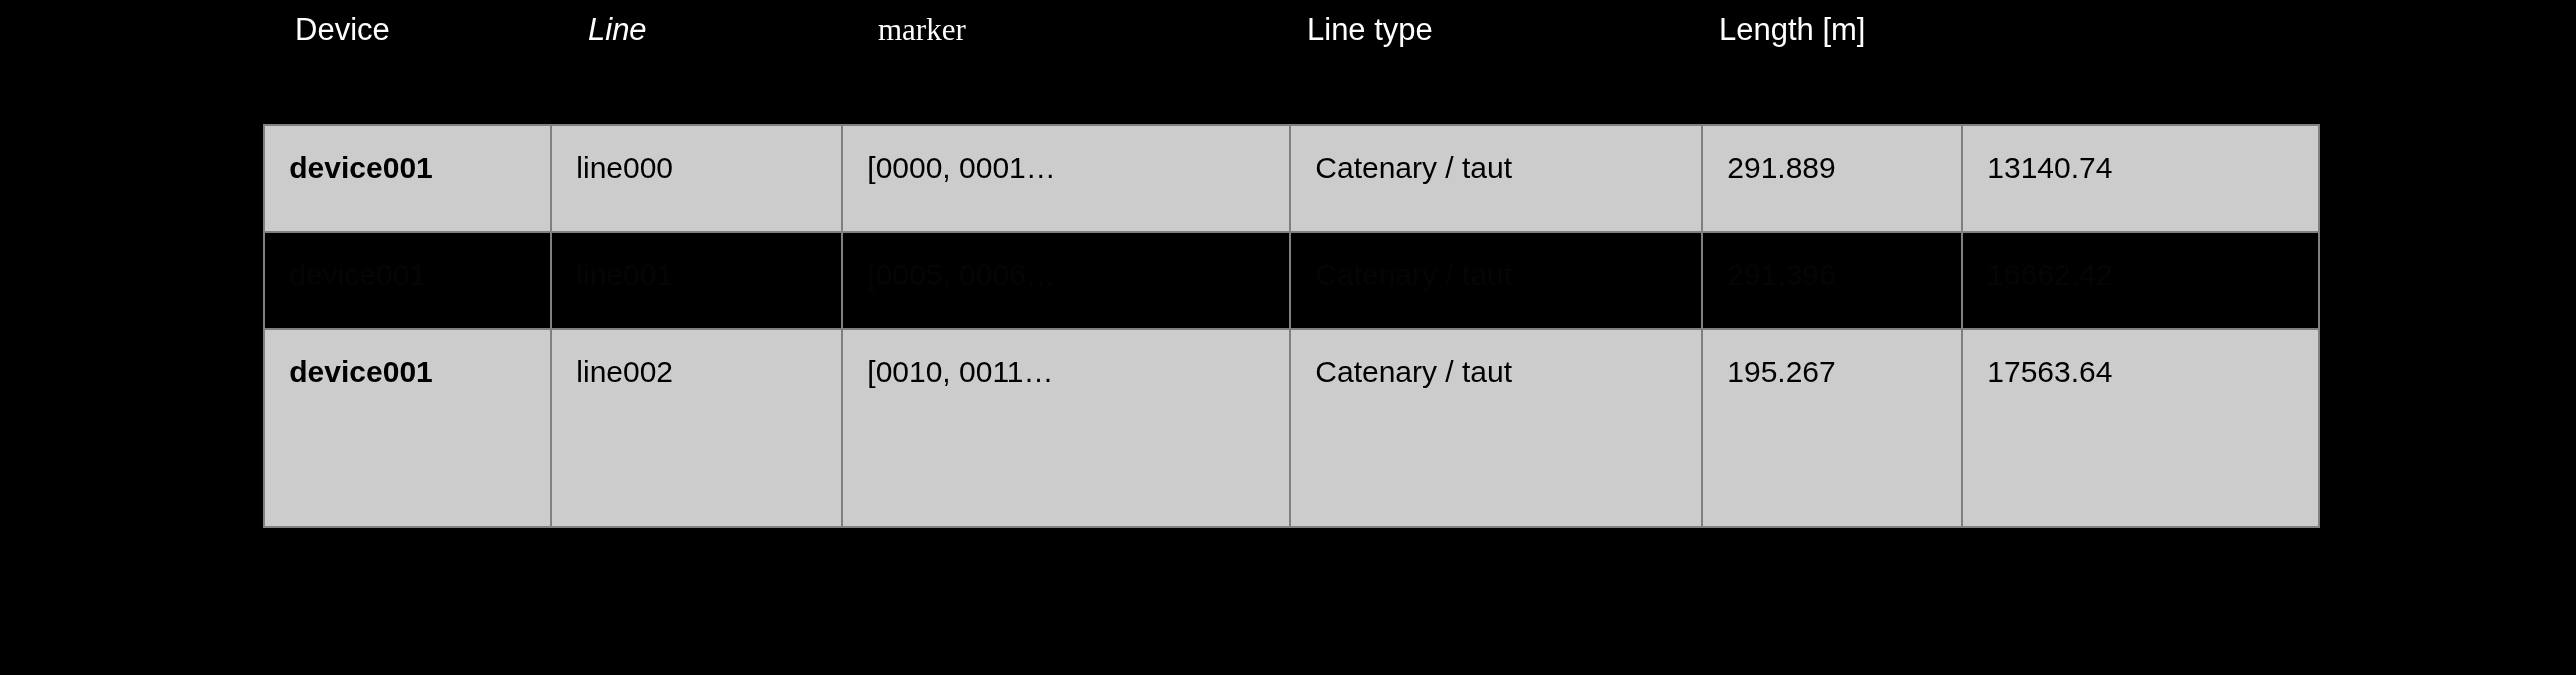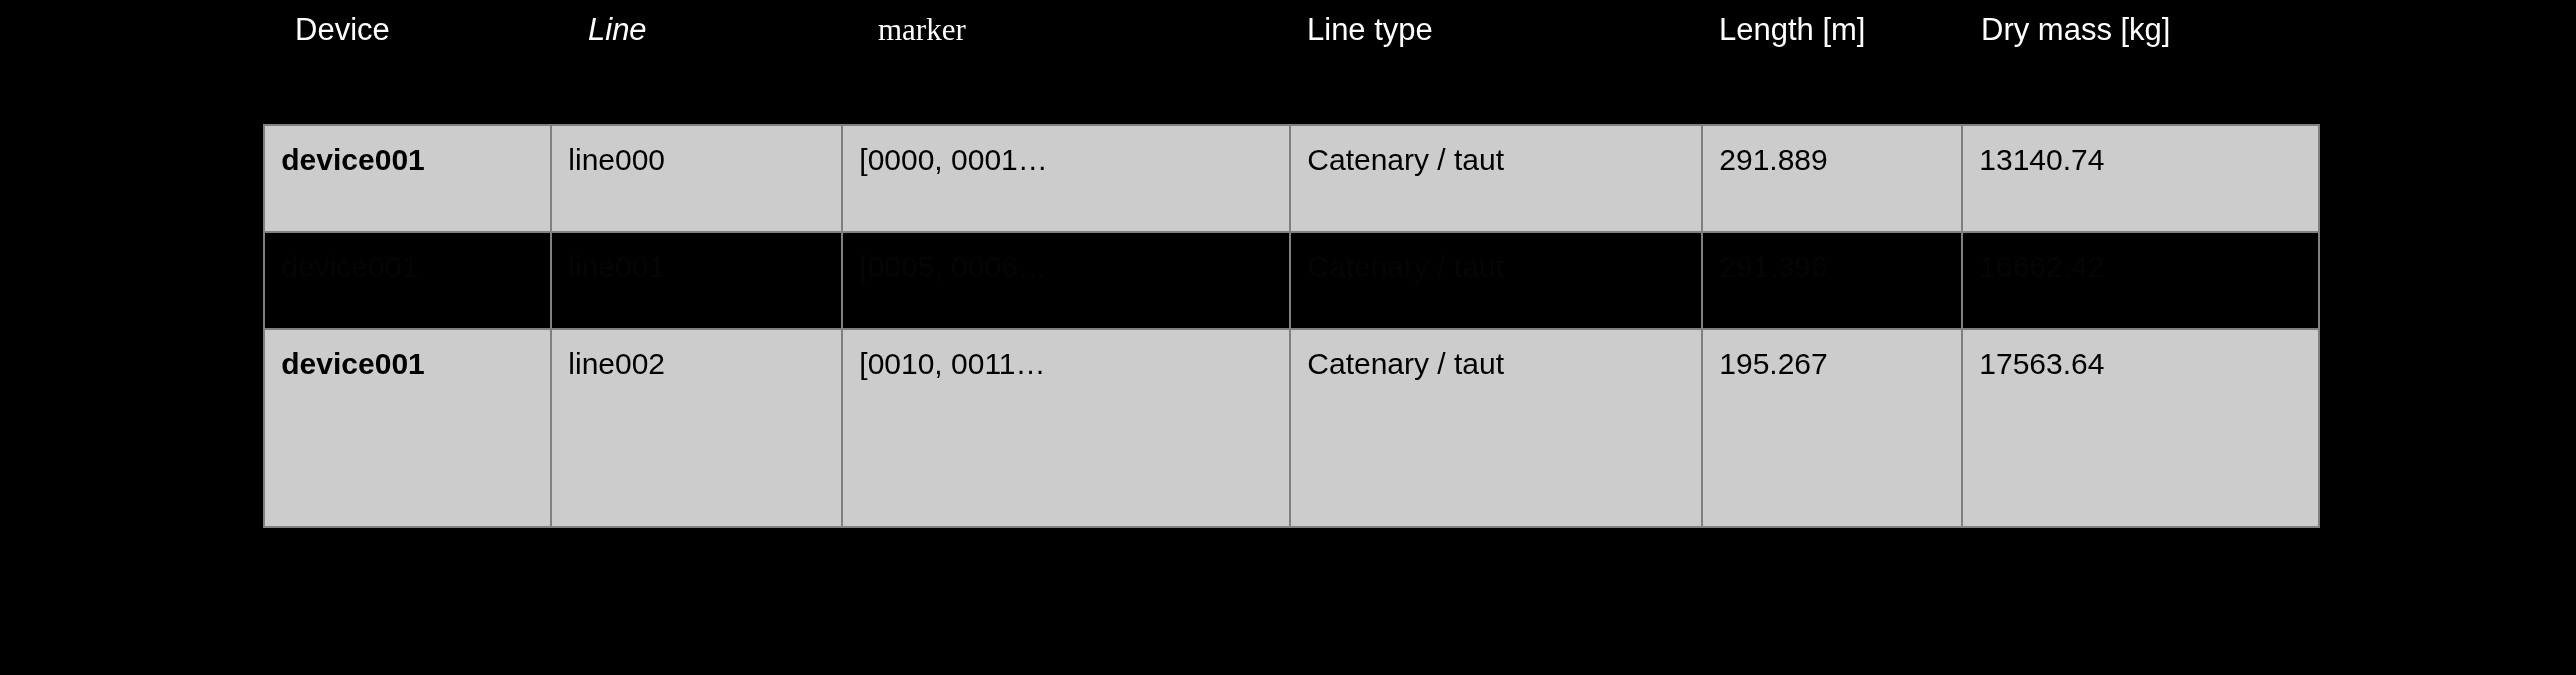--- a/index.html
+++ b/index.html
@@ -54,21 +54,21 @@
   
   .data-table {
     position: absolute;
     left: 263px;
     top: 124px;
     width: 2054px;
     border-collapse: collapse;
     table-layout: fixed;
   }
   .data-table td {
-    padding: 4px;
+    padding: 12px;
     margin: 4px;
     vertical-align: top;
     border: 2px solid #808080;
     box-sizing: border-box;
   }
   .cell-text {
     display: block;
     padding: 11px 0 0 12.3px;
     font-size: 30px;
     line-height: 37px;
@@ -113,21 +113,20 @@
 <body>
 
 <div id="stage">
 
   <div class="header-row">
     <span class="col-header h0">Device</span>
     <span class="col-header h1">Line</span>
     <span class="col-header h2">marker</span>
     <span class="col-header h3">Line type</span>
     <span class="col-header h4">Length [m]</span>
-    <span class="col-header h5">Dry mass [kg]</span>
   </div>
 
   <table class="data-table">
     <colgroup>
       <col class="c-device">
         <col class="c-line">
         <col class="c-marker">
       <col class="c-linetype">
         <col class="c-length">
         <col class="c-drymass">

